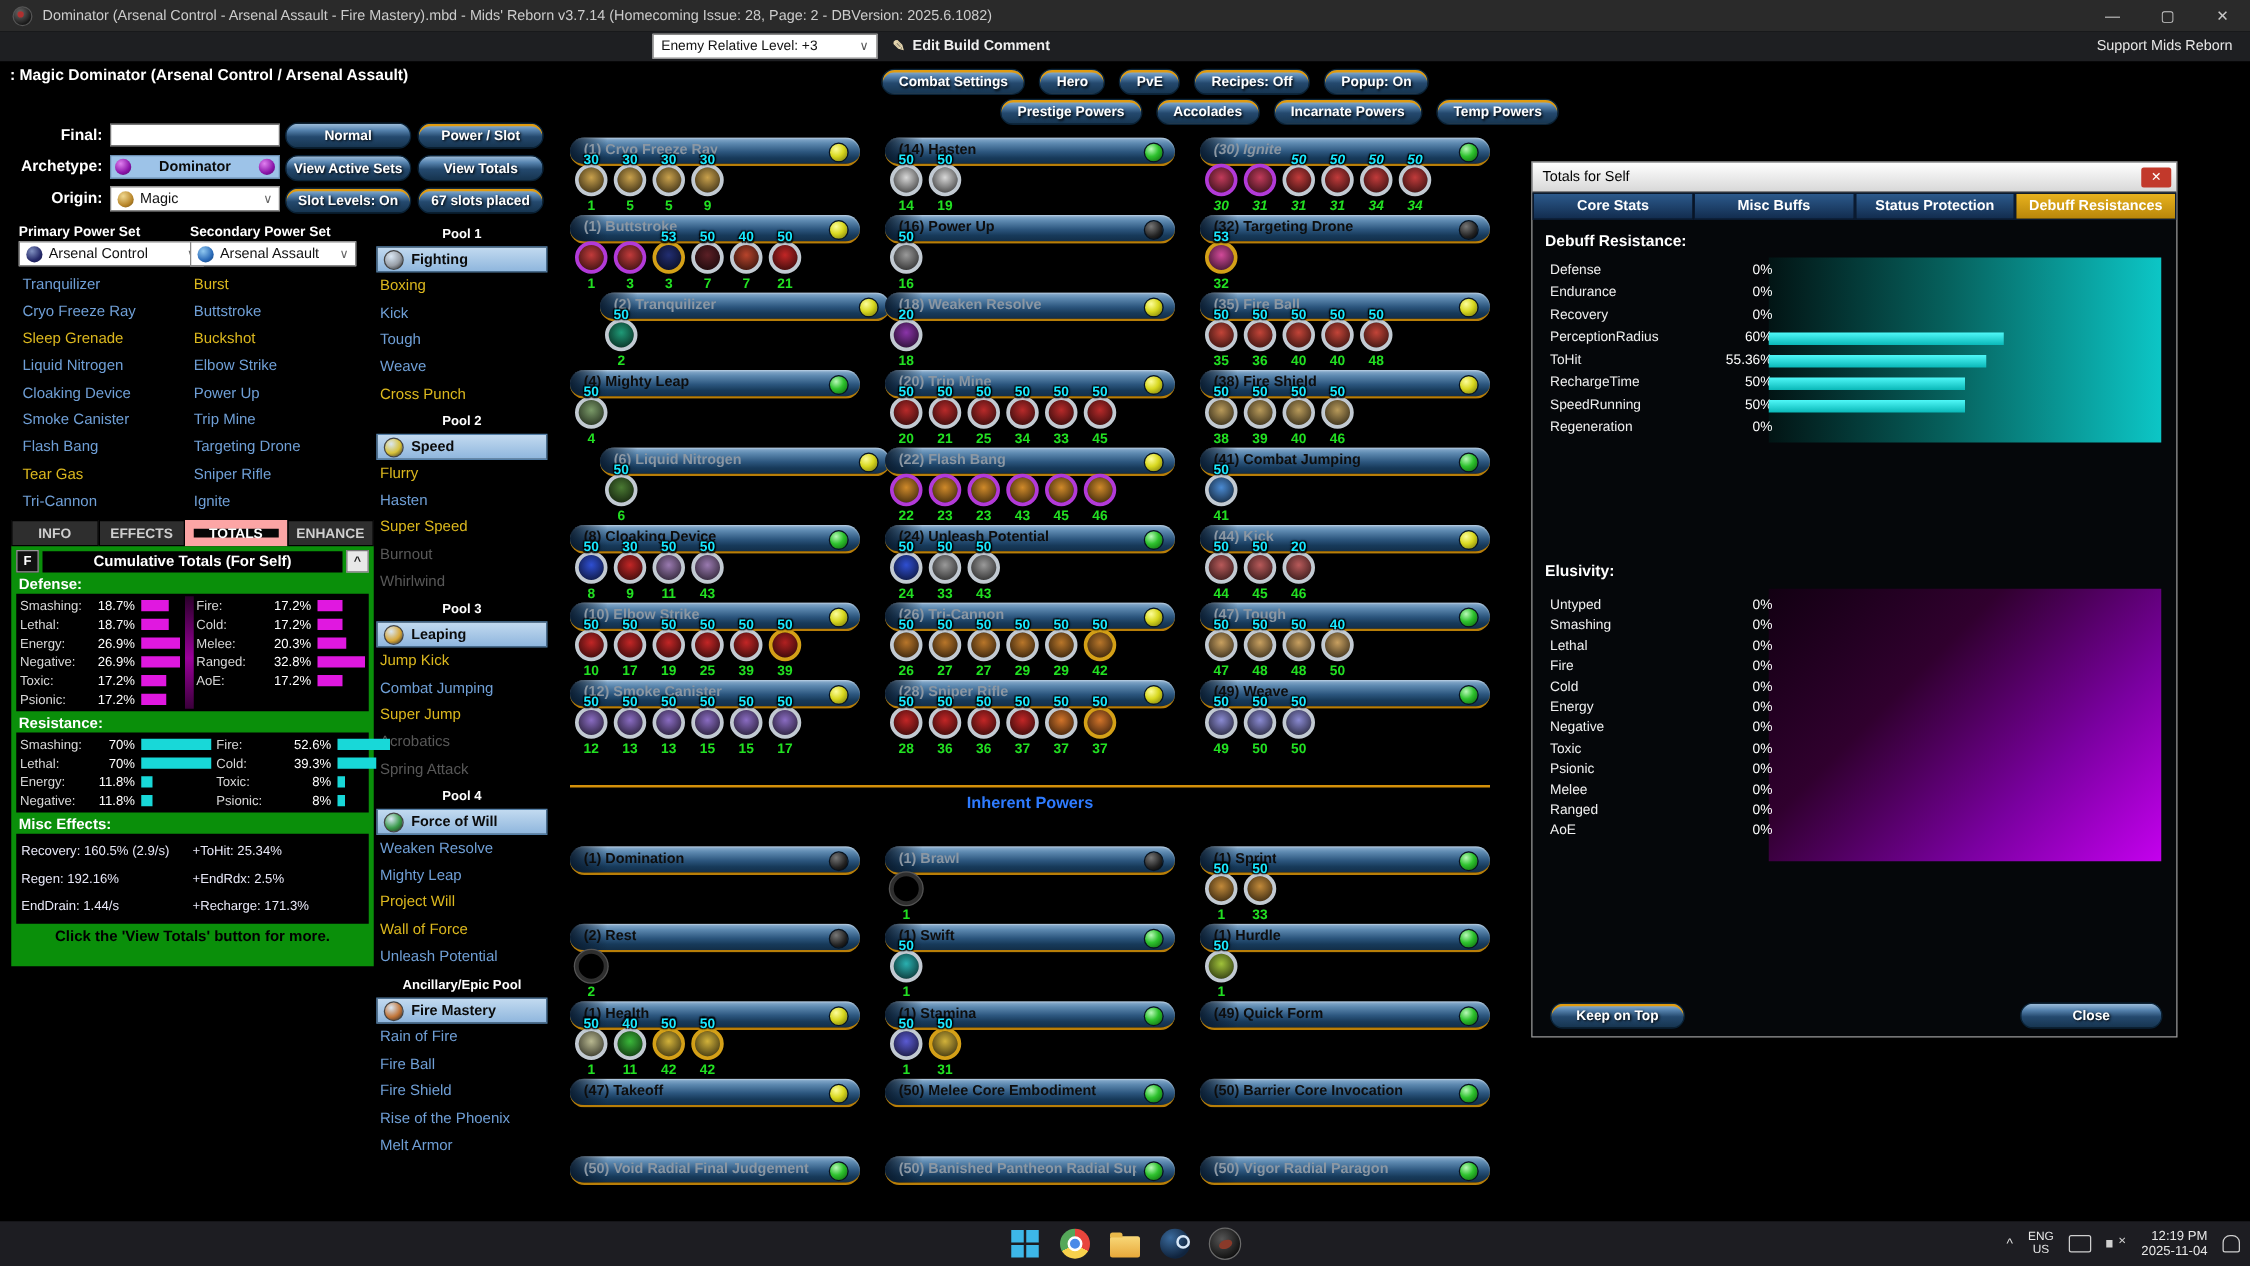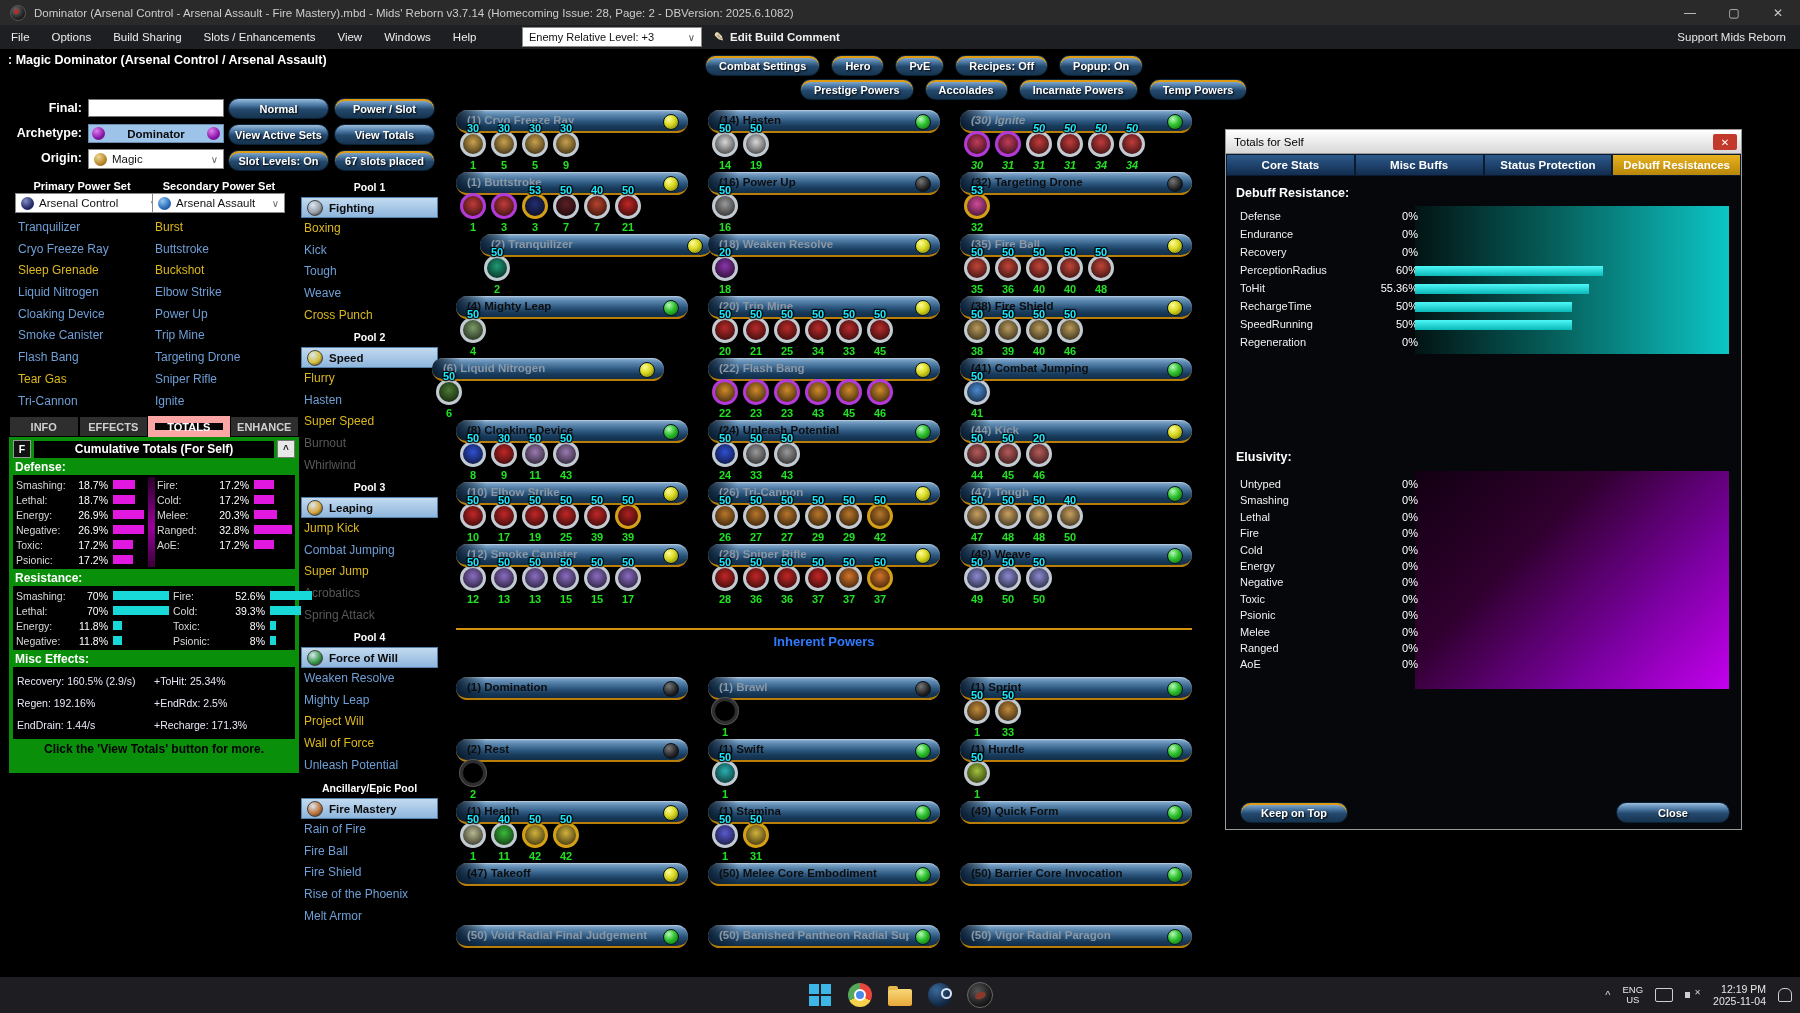--- a/index.html
+++ b/index.html
@@ -39,21 +39,21 @@
   .dot.purple{background:radial-gradient(circle at 35% 30%,#e080f0,#8a14a8 60%,#4a0860);}
   .dot.goldc{background:radial-gradient(circle at 35% 30%,#f0d890,#b8862a 60%,#6a4a10);}
   .dot.navy{background:radial-gradient(circle at 35% 30%,#8090c0,#262a6a 60%,#101040);}
   .dot.blue{background:radial-gradient(circle at 35% 30%,#90c8f0,#2a6ab8 60%,#103a6a);}
   .dd{position:absolute;background:#fff;border:1px solid #888;height:20px;box-sizing:border-box;display:flex;align-items:center;
     font-size:11.5px;color:#111;padding:0 5px;gap:5px;}
   .dd .chev{margin-left:auto;color:#666;font-size:10px;}
   .char-btns{position:absolute;left:228px;top:98px;width:212px;display:flex;flex-wrap:wrap;gap:5px;}
   .char-btns .pbtn{width:101px;padding:0 4px;}
   
-  .ps-header{position:absolute;width:134px;text-align:center;color:#fff;font-weight:bold;font-size:11px;}
+  .ps-header{position:absolute;width:134px;text-align:left;color:#fff;font-weight:bold;font-size:11px;}
   .plist{position:absolute;width:134px;}
   .plist-item{height:21.7px;line-height:21.7px;font-size:12px;}
   .c-y{color:#dcb81e;}.c-b{color:#6f9fd6;}.c-g{color:#585858;}
   
   .pools{position:absolute;left:301px;top:178px;width:137px;}
   .pool-group{position:absolute;left:0;width:137px;}
   .pool-label{height:19px;line-height:19px;text-align:center;color:#fff;font-weight:bold;font-size:10.5px;}
   .pool-bar{height:21px;background:linear-gradient(180deg,#c2daf0,#8fb6dd);border:1px solid #5580a8;box-sizing:border-box;
     display:flex;align-items:center;color:#0a0a0a;font-weight:bold;font-size:11.5px;padding-left:5px;gap:6px;}
   .pool-bar .pico{width:14px;height:14px;border-radius:50%;border:1px solid #444;}
@@ -164,29 +164,20 @@
     <div class="app-icon"></div>
     <span class="win-title">Dominator (Arsenal Control - Arsenal Assault - Fire Mastery).mbd - Mids' Reborn v3.7.14  (Homecoming Issue: 28, Page: 2 - DBVersion: 2025.6.1082)</span>
     <div class="win-ctrls">
       <span class="win-ctrl">—</span>
       <span class="win-ctrl">▢</span>
       <span class="win-ctrl">✕</span>
     </div>
   </div>
 
   <div class="menubar">
-    <div id="menu-items" style="display:flex;height:100%;">
-        <span class="menu-item">File</span>
-        <span class="menu-item">Options</span>
-        <span class="menu-item">Build Sharing</span>
-        <span class="menu-item">Slots / Enhancements</span>
-        <span class="menu-item">View</span>
-        <span class="menu-item">Windows</span>
-        <span class="menu-item">Help</span>
-      </div>
     <div class="enemy-dd">
       <span>Enemy Relative Level: +3</span>
       <span class="chev">∨</span>
     </div>
     <div class="edit-comment">
       <span class="pencil">✎</span>
       <span>Edit Build Comment</span>
     </div>
     <div class="support">Support Mids Reborn</div>
   </div>
@@ -565,21 +556,21 @@
           <span class="orb orb-g"></span>
         </div>
         <div class="slots">
           <div class="slot r-s">
             <span class="enh">50</span>
             <span class="ico" style="background: radial-gradient(circle at 50% 40%, rgb(122, 154, 104) 0%, rgb(0, 0, 0) 125%);"></span>
             <span class="slvl">4</span>
           </div>
         </div>
       </div>
-      <div class="pwr" style="left: 432px; top: 358px;">
+      <div class="pwr" style="left: 480px; top: 358px;">
         <div class="pbar">
           <div class="cap"></div>
           <span class="ptitle off">(6) Liquid Nitrogen</span>
           <span class="orb orb-y"></span>
         </div>
         <div class="slots">
           <div class="slot r-s">
             <span class="enh">50</span>
             <span class="ico" style="background: radial-gradient(circle at 50% 40%, rgb(74, 122, 51) 0%, rgb(0, 0, 0) 125%);"></span>
             <span class="slvl">6</span>

